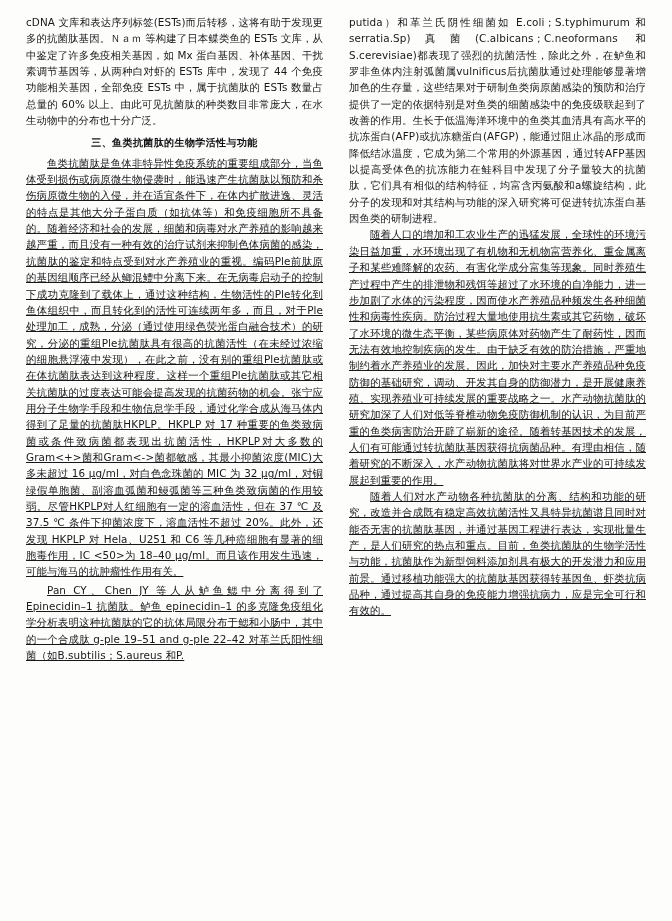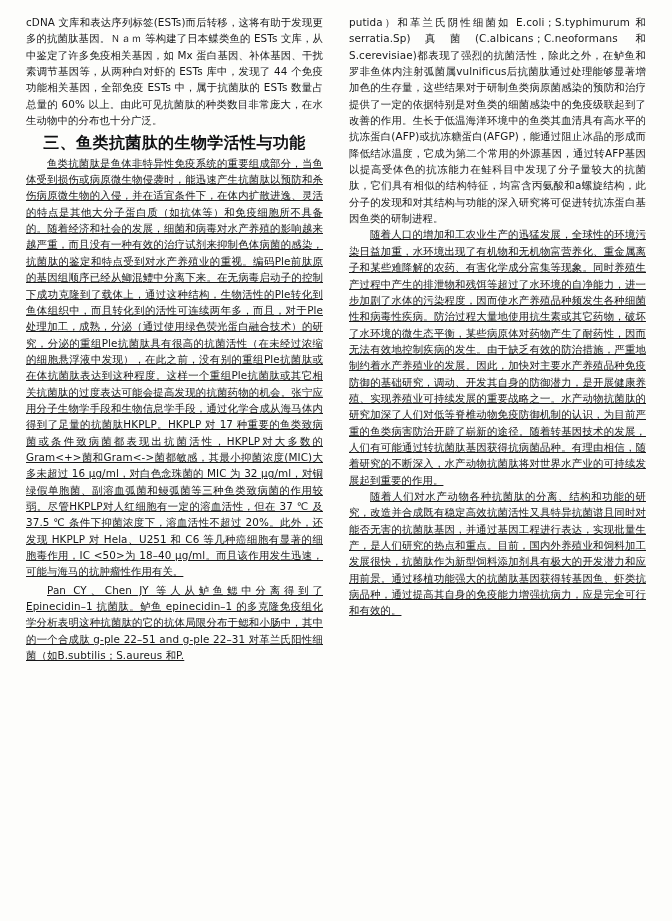--- a/index.html
+++ b/index.html
@@ -42,21 +42,21 @@
     text-justify: inter-ideograph;
     letter-spacing: 0.1px;
     color: #17181a;
   }
   p.ind {
     text-indent: 21px;
     text-decoration: underline;
   }
   h2.heading {
     margin: 7px 0 3px 0;
-    font-size: 16px;
+    font-size: 10px;
     line-height: 16.35px;
     font-weight: bold;
     text-align: center;
     letter-spacing: 0.4px;
     color: #0f1012;
   }
   .spacer-sm { height: 2px; }
 </style>
 </head>
 <body>
@@ -66,27 +66,27 @@
 
     <div class="col">
       <p class="just">cDNA 文库和表达序列标签(ESTs)而后转移，这将有助于发现更多的抗菌肽基因。Ｎａｍ 等构建了日本鲽类鱼的 ESTs 文库，从中鉴定了许多免疫相关基因，如 Mx 蛋白基因、补体基因、干扰素调节基因等，从两种白对虾的 ESTs 库中，发现了 44 个免疫功能相关基因，全部免疫 ESTs 中，属于抗菌肽的 ESTs 数量占总量的 60% 以上。由此可见抗菌肽的种类数目非常庞大，在水生动物中的分布也十分广泛。</p>
 
       <h2 class="heading">三、鱼类抗菌肽的生物学活性与功能</h2>
 
       <p class="ind">鱼类抗菌肽是鱼体非特异性免疫系统的重要组成部分，当鱼体受到损伤或病原微生物侵袭时，能迅速产生抗菌肽以预防和杀伤病原微生物的入侵，并在适宜条件下，在体内扩散进逸、灵活的特点是其他大分子蛋白质（如抗体等）和免疫细胞所不具备的。随着经济和社会的发展，细菌和病毒对水产养殖的影响越来越严重，而且没有一种有效的治疗试剂来抑制色体病菌的感染，抗菌肽的鉴定和特点受到对水产养殖业的重视。编码Ple前肽原的基因组顺序已经从鲫混鳢中分离下来。在无病毒启动子的控制下成功克隆到了载体上，通过这种结构，生物活性的Ple转化到鱼体组织中，而且转化到的活性可连续两年多，而且，对于Ple处理加工，成熟，分泌（通过使用绿色荧光蛋白融合技术）的研究，分泌的重组Ple抗菌肽具有很高的抗菌活性（在未经过浓缩的细胞悬浮液中发现），在此之前，没有别的重组Ple抗菌肽或在体抗菌肽表达到这种程度。这样一个重组Ple抗菌肽或其它相关抗菌肽的过度表达可能会提高发现的抗菌药物的机会。张宁应用分子生物学手段和生物信息学手段，通过化学合成从海马体内得到了足量的抗菌肽HKPLP。HKPLP 对 17 种重要的鱼类致病菌或条件致病菌都表现出抗菌活性，HKPLP对大多数的Gram&lt;+&gt;菌和Gram&lt;-&gt;菌都敏感，其最小抑菌浓度(MIC)大多未超过 16 μg/ml，对白色念珠菌的 MIC 为 32 μg/ml，对铜绿假单胞菌、副溶血弧菌和鳗弧菌等三种鱼类致病菌的作用较弱。尽管HKPLP对人红细胞有一定的溶血活性，但在 37 ℃ 及 37.5 ℃ 条件下抑菌浓度下，溶血活性不超过 20%。此外，还发现 HKPLP 对 Hela、U251 和 C6 等几种癌细胞有显著的细胞毒作用，IC &lt;50&gt;为 18–40 μg/ml。而且该作用发生迅速，可能与海马的抗肿瘤性作用有关。</p>
 
       <div class="spacer-sm"></div>
 
-      <p class="ind">Pan CY、Chen JY 等人从鲈鱼鳃中分离得到了 Epinecidin–1 抗菌肽。鲈鱼 epinecidin–1 的多克隆免疫组化学分析表明这种抗菌肽的它的抗体局限分布于鳃和小肠中，其中的一个合成肽 g-ple 22–51 and g-ple 22–31 对革兰氏阳性细菌（如B.subtilis；S.aureus 和P.</p>
+      <p class="ind">Pan CY、Chen JY 等人从鲈鱼鳃中分离得到了 Epinecidin–1 抗菌肽。鲈鱼 epinecidin–1 的多克隆免疫组化学分析表明这种抗菌肽的它的抗体局限分布于鳃和小肠中，其中的一个合成肽 g-ple 19–51 and g-ple 22–42 对革兰氏阳性细菌（如B.subtilis；S.aureus 和P.</p>
     </div>
 
     <div class="col">
       <p>putida）和革兰氏阴性细菌如 E.coli；S.typhimurum 和 serratia.Sp)真菌(C.albicans；C.neoformans 和 S.cerevisiae)都表现了强烈的抗菌活性，除此之外，在鲈鱼和罗非鱼体内注射弧菌属vulnificus后抗菌肽通过处理能够显著增加色的生存量，这些结果对于研制鱼类病原菌感染的预防和治疗提供了一定的依据特别是对鱼类的细菌感染中的免疫级联起到了改善的作用。生长于低温海洋环境中的鱼类其血清具有高水平的抗冻蛋白(AFP)或抗冻糖蛋白(AFGP)，能通过阻止冰晶的形成而降低结冰温度，它成为第二个常用的外源基因，通过转AFP基因以提高受体色的抗冻能力在鲑科目中发现了分子量较大的抗菌肽，它们具有相似的结构特征，均富含丙氨酸和a螺旋结构，此分子的发现和对其结构与功能的深入研究将可促进转抗冻蛋白基因鱼类的研制进程。</p>
 
 
       <p class="ind">随着人口的增加和工农业生产的迅猛发展，全球性的环境污染日益加重，水环境出现了有机物和无机物富营养化、重金属离子和某些难降解的农药、有害化学成分富集等现象。同时养殖生产过程中产生的排泄物和残饵等超过了水环境的自净能力，进一步加剧了水体的污染程度，因而使水产养殖品种频发生各种细菌性和病毒性疾病。防治过程大量地使用抗生素或其它药物，破坏了水环境的微生态平衡，某些病原体对药物产生了耐药性，因而无法有效地控制疾病的发生。由于缺乏有效的防治措施，严重地制约着水产养殖业的发展。因此，加快对主要水产养殖品种免疫防御的基础研究，调动、开发其自身的防御潜力，是开展健康养殖、实现养殖业可持续发展的重要战略之一。水产动物抗菌肽的研究加深了人们对低等脊椎动物免疫防御机制的认识，为目前严重的鱼类病害防治开辟了崭新的途径。随着转基因技术的发展，人们有可能通过转抗菌肽基因获得抗病菌品种。有理由相信，随着研究的不断深入，水产动物抗菌肽将对世界水产业的可持续发展起到重要的作用。</p>
 
 
-      <p class="ind">随着人们对水产动物各种抗菌肽的分离、结构和功能的研究，改造并合成既有稳定高效抗菌活性又具特异抗菌谱且同时对能否无害的抗菌肽基因，并通过基因工程进行表达，实现批量生产，是人们研究的热点和重点。目前，国内外养殖业和饲料加工发展很快，抗菌肽作为新型饲料添加剂具有极大的开发潜力和应用前景。通过移植功能强大的抗菌肽基因获得转基因鱼、虾类抗病品种，通过提高其自身的免疫能力增强抗病力，应是完全可行和有效的。</p>
+      <p class="ind">随着人们对水产动物各种抗菌肽的分离、结构和功能的研究，改造并合成既有稳定高效抗菌活性又具特异抗菌谱且同时对能否无害的抗菌肽基因，并通过基因工程进行表达，实现批量生产，是人们研究的热点和重点。目前，鱼类抗菌肽的生物学活性与功能，抗菌肽作为新型饲料添加剂具有极大的开发潜力和应用前景。通过移植功能强大的抗菌肽基因获得转基因鱼、虾类抗病品种，通过提高其自身的免疫能力增强抗病力，应是完全可行和有效的。</p>
     </div>
 
   </div>
 </div>
 
 </body></html>

